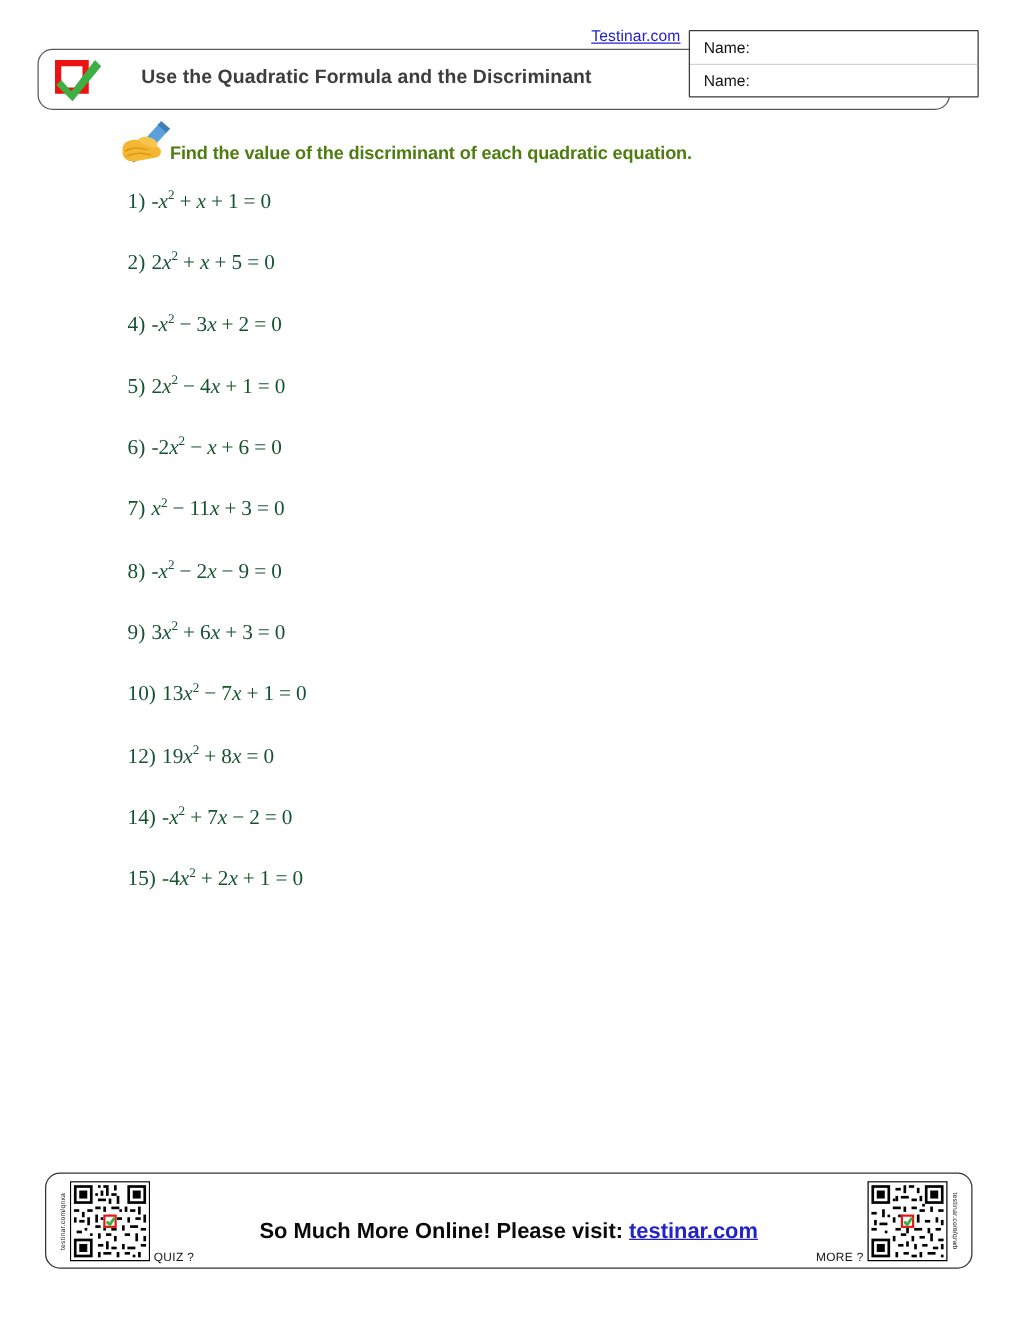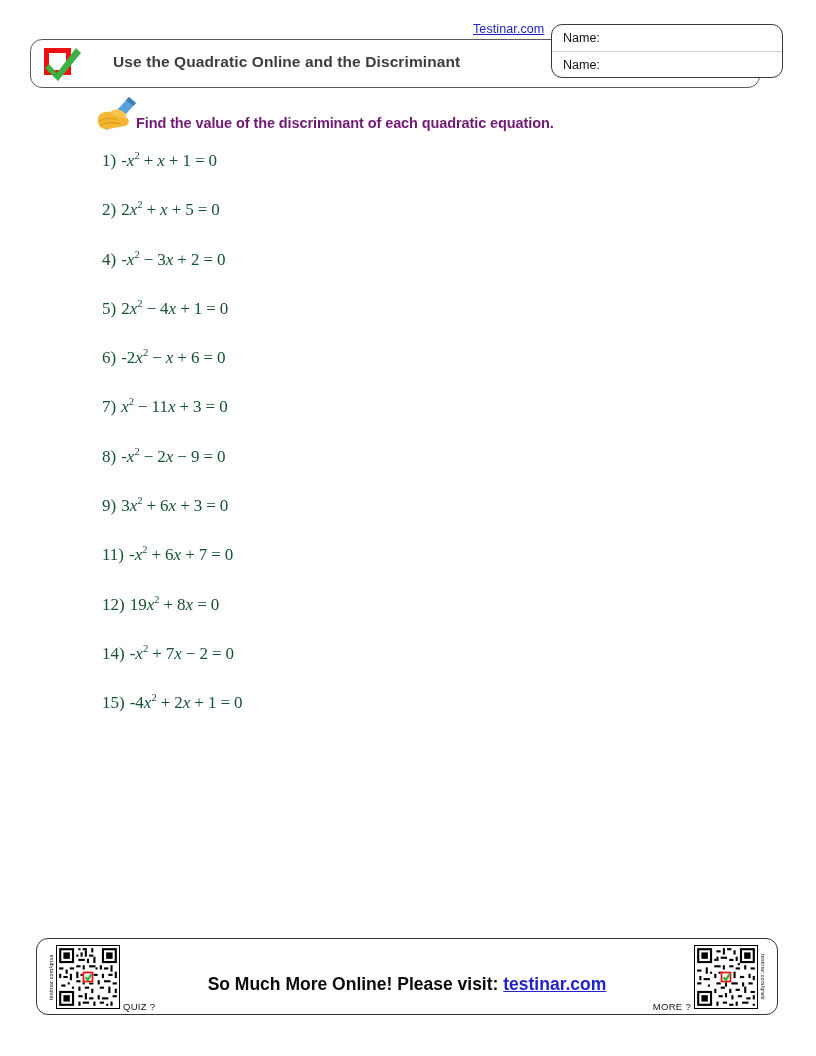--- a/index.html
+++ b/index.html
@@ -85,21 +85,21 @@
   }
 
   
   .namedate-box {
     position: absolute;
     left: 551px;
     top: 24px;
     width: 232px;
     height: 54px;
     border: 1.4px solid #3a3a3a;
-    border-radius: 11px;
+    border-radius: 1px;
     background: #ffffff;
     box-sizing: border-box;
     overflow: hidden;
   }
   .namedate-row {
     height: 26px;
     display: flex;
     align-items: center;
     padding-left: 11px;
     font-size: 12.5px;
@@ -117,21 +117,21 @@
     align-items: flex-end;
   }
   .pencil-icon {
     width: 46px;
     height: 38px;
     flex: none;
   }
   .instruction-text {
     font-size: 14.5px;
     font-weight: bold;
-    color: #701a75;
+    color: #4d7c0f;
     white-space: nowrap;
     margin-left: -6px;
     padding-bottom: 3px;
     letter-spacing: -.1px;
   }
 
   
   .problems {
     position: absolute;
     left: 102px;
@@ -231,21 +231,21 @@
 <a class="top-link" href="#">Testinar.com</a>
 
 <div class="title-bar-shadow"></div>
 <div class="title-bar">
   <div class="check-logo">
     <div class="check-square"></div>
     <svg class="check-mark" viewBox="0 0 42 40">
       <path d="M8 20 L16 29 L35 4 L40 9 L17 37 L4 24 Z" fill="#3cb043"></path>
     </svg>
   </div>
-  <div class="title-text">Use the Quadratic Online and the Discriminant</div>
+  <div class="title-text">Use the Quadratic Formula and the Discriminant</div>
 </div>
 
 <div class="namedate-box">
   <div class="namedate-row top">
     <span>Name:</span>
   </div>
   <div class="namedate-row">
     <span>Name:</span>
   </div>
 </div>
@@ -265,21 +265,21 @@
 
 <div class="problems">
     <div class="problem"><span class="pnum">1)</span><span class="eq"><span>-</span><span class="v">x</span><sup>2</sup><span class="op">+</span><span class="v">x</span><span class="op">+</span><span>1</span><span class="op">=</span><span>0</span></span></div>
     <div class="problem"><span class="pnum">2)</span><span class="eq"><span>2</span><span class="v">x</span><sup>2</sup><span class="op">+</span><span class="v">x</span><span class="op">+</span><span>5</span><span class="op">=</span><span>0</span></span></div>
     <div class="problem"><span class="pnum">4)</span><span class="eq"><span>-</span><span class="v">x</span><sup>2</sup><span class="op">−</span><span>3</span><span class="v">x</span><span class="op">+</span><span>2</span><span class="op">=</span><span>0</span></span></div>
     <div class="problem"><span class="pnum">5)</span><span class="eq"><span>2</span><span class="v">x</span><sup>2</sup><span class="op">−</span><span>4</span><span class="v">x</span><span class="op">+</span><span>1</span><span class="op">=</span><span>0</span></span></div>
     <div class="problem"><span class="pnum">6)</span><span class="eq"><span>-</span><span>2</span><span class="v">x</span><sup>2</sup><span class="op">−</span><span class="v">x</span><span class="op">+</span><span>6</span><span class="op">=</span><span>0</span></span></div>
     <div class="problem"><span class="pnum">7)</span><span class="eq"><span class="v">x</span><sup>2</sup><span class="op">−</span><span>11</span><span class="v">x</span><span class="op">+</span><span>3</span><span class="op">=</span><span>0</span></span></div>
     <div class="problem"><span class="pnum">8)</span><span class="eq"><span>-</span><span class="v">x</span><sup>2</sup><span class="op">−</span><span>2</span><span class="v">x</span><span class="op">−</span><span>9</span><span class="op">=</span><span>0</span></span></div>
     <div class="problem"><span class="pnum">9)</span><span class="eq"><span>3</span><span class="v">x</span><sup>2</sup><span class="op">+</span><span>6</span><span class="v">x</span><span class="op">+</span><span>3</span><span class="op">=</span><span>0</span></span></div>
-    <div class="problem"><span class="pnum">11)</span><span class="eq"><span>-</span><span class="v">x</span><sup>2</sup><span class="op">+</span><span>6</span><span class="v">x</span><span class="op">+</span><span>7</span><span class="op">=</span><span>0</span></span></div>
+    <div class="problem"><span class="pnum">10)</span><span class="eq"><span>13</span><span class="v">x</span><sup>2</sup><span class="op">−</span><span>7</span><span class="v">x</span><span class="op">+</span><span>1</span><span class="op">=</span><span>0</span></span></div>
     <div class="problem"><span class="pnum">12)</span><span class="eq"><span>19</span><span class="v">x</span><sup>2</sup><span class="op">+</span><span>8</span><span class="v">x</span><span class="op">=</span><span>0</span></span></div>
     <div class="problem"><span class="pnum">14)</span><span class="eq"><span>-</span><span class="v">x</span><sup>2</sup><span class="op">+</span><span>7</span><span class="v">x</span><span class="op">−</span><span>2</span><span class="op">=</span><span>0</span></span></div>
     <div class="problem"><span class="pnum">15)</span><span class="eq"><span>-</span><span>4</span><span class="v">x</span><sup>2</sup><span class="op">+</span><span>2</span><span class="v">x</span><span class="op">+</span><span>1</span><span class="op">=</span><span>0</span></span></div>
   </div>
 
 <div class="footer">
   <div class="qr-block left">
     <div class="qr-side">testinar.com/qnxa</div>
     <svg class="qr-img" viewBox="0 0 29 29">
       <rect width="29" height="29" fill="#fff"></rect>

